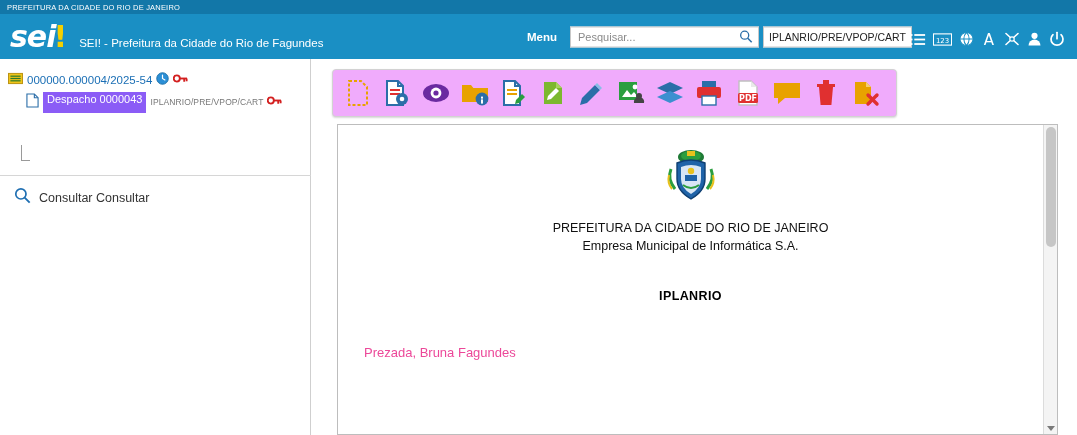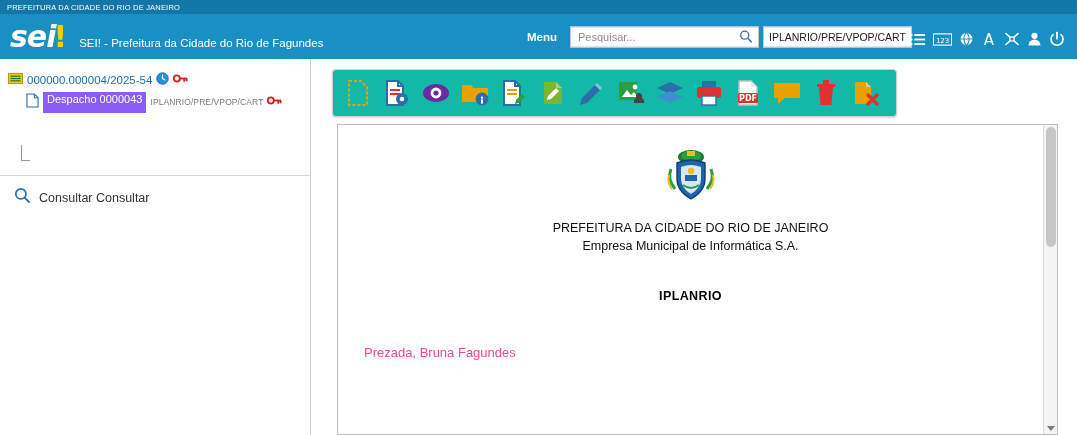--- a/index.html
+++ b/index.html
@@ -185,21 +185,21 @@
     top: 59px; left: 311px;
     width: 766px; height: 376px;
     background: #ffffff;
   }
 
   
   .toolbar {
     position: absolute;
     top: 10px; left: 21px;
     width: 565px; height: 48px;
-    background: #14b8a6;
+    background: #f0abfc;
     border: 1px solid #d2d2d2;
     border-radius: 4px;
     box-shadow: 0 1px 2px rgba(0,0,0,.16);
     display: flex; align-items: center;
     padding-left: 7px;
     gap: 3px;
   }
   .tb-btn {
     width: 36px; height: 36px;
     display: flex; align-items: center; justify-content: center;

